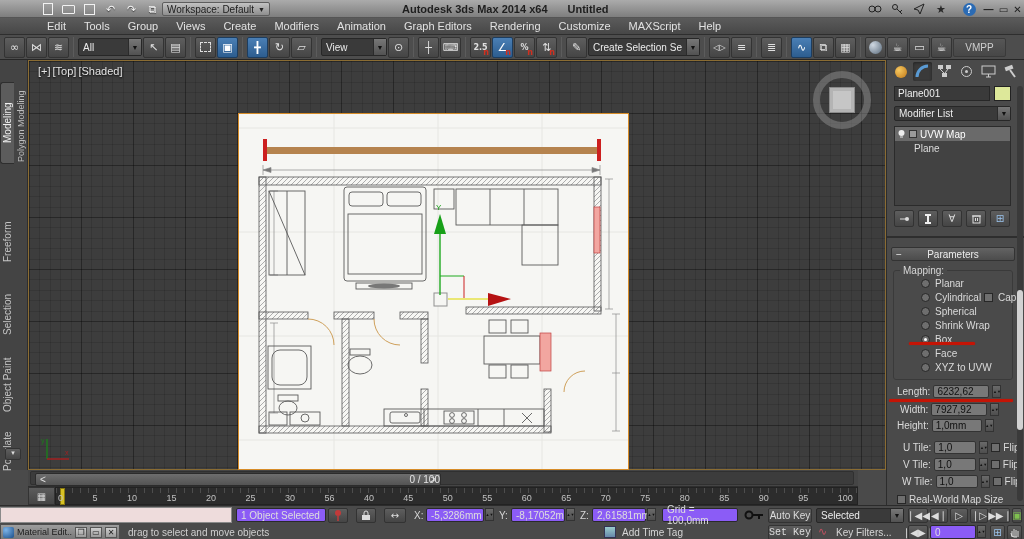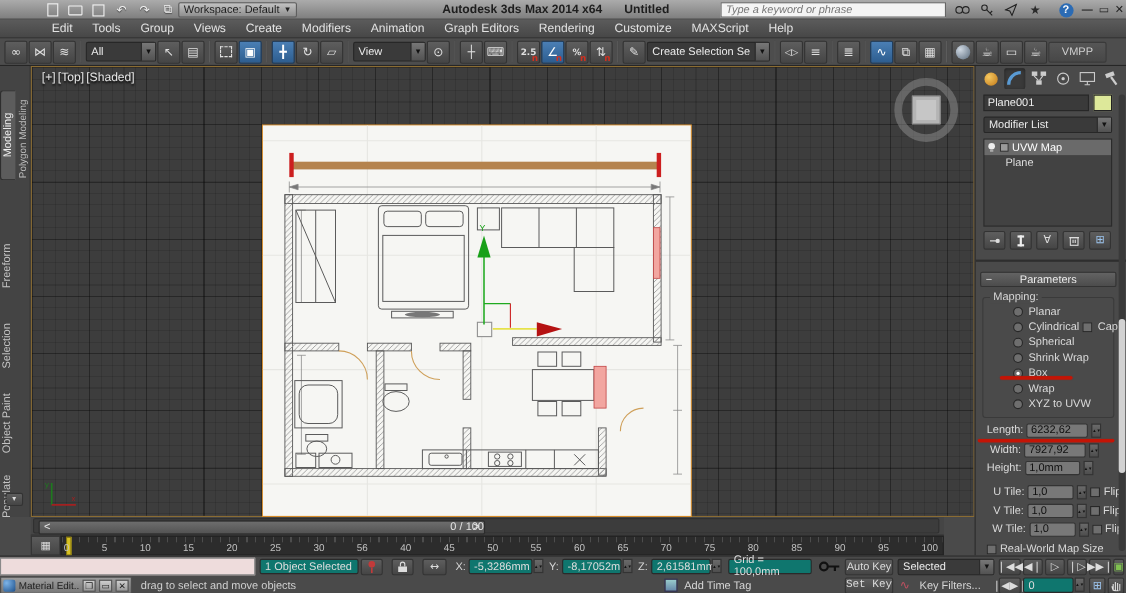--- a/index.html
+++ b/index.html
@@ -86,21 +86,21 @@
   .chk{width:9px;height:9px;background:#6e6e6e;border:1px solid #272727;}
   .fieldrow{position:absolute;display:flex;align-items:center;gap:3px;color:#dadada;}
   .nfield{height:13px;background:#787878;border:1px solid #333;border-radius:2px;color:#101010;display:flex;align-items:center;padding:0 3px;}
   .spin{width:9px;height:13px;background:linear-gradient(#6a6a6a,#4e4e4e);border:1px solid #333;display:flex;flex-direction:column;align-items:center;justify-content:center;font-size:4px;color:#111;line-height:4px;}
   .redline{position:absolute;height:3px;background:#c41405;border-radius:2px;box-shadow:0 0 1px #c41405;}
   .cp-scroll{position:absolute;left:130px;top:26px;width:6px;height:415px;background:#3a3a3a;border-radius:3px;}
   .cp-thumb{position:absolute;left:0;top:204px;width:6px;height:140px;background:#d2d2d2;border-radius:3px;}
   
   .statusbar{left:0;top:505px;width:1024px;height:34px;background:#4a4a4a;border-top:1px solid #2b2b2b;font-size:10px;}
   .listener{position:absolute;left:0;top:1px;width:232px;height:16px;background:#eedcdc;border:1px solid #8a8a8a;}
-  .sfield{position:absolute;height:14px;background:#0f766e;border:1px solid #2a2a2a;border-radius:2px;color:#dedede;display:flex;align-items:center;padding:0 4px;}
+  .sfield{position:absolute;height:14px;background:#8b5cf6;border:1px solid #2a2a2a;border-radius:2px;color:#dedede;display:flex;align-items:center;padding:0 4px;}
   .slabel{position:absolute;color:#d6d6d6;}
   .sbtn{position:absolute;height:15px;background:linear-gradient(#5e5e5e,#454545);border:1px solid #333;border-radius:2px;color:#ddd;display:flex;align-items:center;justify-content:center;font-size:10px;font-family:"DejaVu Sans",sans-serif;}
   .matbar{position:absolute;left:0;top:18px;width:120px;height:16px;background:linear-gradient(#9d9d9d,#787878);border:1px solid #4e4e4e;display:flex;align-items:center;gap:3px;padding:0 2px;color:#1c1c1c;}
   .matbar .mi{width:11px;height:11px;border-radius:2px;background:radial-gradient(circle at 3px 3px,#7db4e8,#1c4f8a);}
   .matbar .mb{width:12px;height:11px;background:linear-gradient(#cfcfcf,#9a9a9a);border:1px solid #555;font-size:8px;color:#222;display:flex;align-items:center;justify-content:center;}
   .ico-green{color:#7fc14f;}
 </style>
 </head>
 <body>
 
@@ -122,21 +122,20 @@
       <span class="qi">⧉</span>
     </div>
     <div class="abs workspace">
       <span>Workspace: Default</span>
       <span class="ws-caret">▼</span>
     </div>
     <div class="abs titletext">
       <span>Autodesk 3ds Max 2014 x64</span>
       <span>Untitled</span>
     </div>
-    <input class="abs search" placeholder="Type a keyword or phrase" style="">
     <span class="abs tb-ico" style="left:866px">
       <svg width="14" height="10">
           <circle cx="4" cy="5" r="3" fill="none" stroke="#222"></circle>
           <circle cx="10" cy="5" r="3" fill="none" stroke="#222"></circle>
         </svg>
     </span>
     <span class="abs tb-ico" style="left:888px">
       <svg width="12" height="12">
           <circle cx="4" cy="4" r="2.5" fill="none" stroke="#222"></circle>
           <path d="M6,6 L11,11 M9,9 L11,7" stroke="#222" fill="none"></path>
@@ -562,21 +561,21 @@
       <span class="radio"></span>
         <span>Shrink Wrap</span>
     </div>
     <div class="radiorow" style="left:34px;top:274px">
       <span class="radio sel"></span>
         <span>Box</span>
     </div>
     <div class="redline" style="left:22px;top:282px;width:66px"></div>
     <div class="radiorow" style="left:34px;top:288px">
       <span class="radio"></span>
-        <span>Wrap</span>
+        <span>Face</span>
     </div>
     <div class="radiorow" style="left:34px;top:302px">
       <span class="radio"></span>
         <span>XYZ to UVW</span>
     </div>
 
     <div class="fieldrow" style="left:10px;top:325px">
       <span>Length:</span>
       <span class="nfield" style="width:56px">
           <span>6232,62</span>

